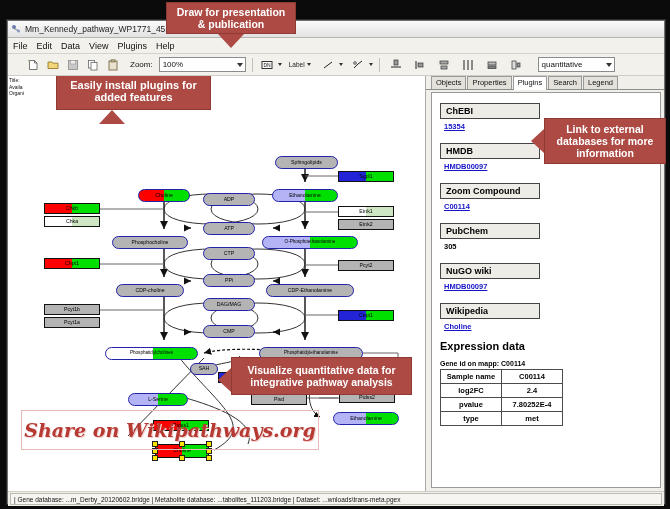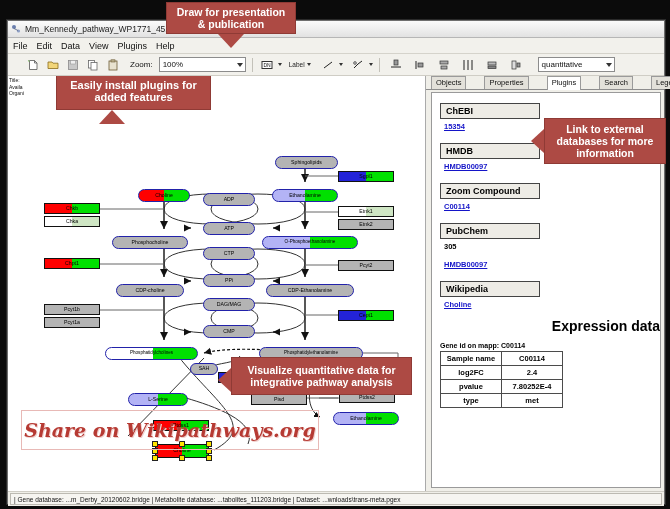--- a/index.html
+++ b/index.html
@@ -32,34 +32,34 @@
   .dropgrp{display:flex;align-items:center;gap:1px;}
   .miniLbl{font-size:6.5px;color:#222;}
 
   
   .bodywrap{display:flex;height:calc(482px - 16px - 15px - 21px - 15px);}
   .canvaswrap{position:relative;flex:1;background:#ffffff;border-right:1px solid #aaa;overflow:hidden;}
   .sidepanel{width:238px;background:#f0efe9;display:flex;flex-direction:column;}
 
   .pinfo{position:absolute;left:1px;top:1px;font-size:5px;line-height:6.5px;color:#111;}
 
-  .tabs{display:flex;align-items:flex-end;height:13px;padding-left:5px;background:#f0efe9;gap:18px;
+  .tabs{display:flex;align-items:flex-end;height:13px;padding-left:5px;background:#f0efe9;gap:1px;
         border-bottom:1px solid #8d8d8d;}
   .tab{font-size:7.5px;padding:1px 4px 1px 4px;border:1px solid #9a9a9a;border-bottom:none;
        background:#e3e1da;color:#111;line-height:10px;}
   .tab.active{background:#ffffff;position:relative;top:1px;padding-bottom:2px;}
 
   .backpage{flex:1;background:#ffffff;margin:2px 3px 3px 5px;border:1px solid #9a9a9a;overflow:hidden;
             position:relative;padding:7px 0 0 8px;}
   .dbhead{display:inline-block;min-width:88px;border:1px solid #444;background:#eeece6;
           font-size:9px;font-weight:bold;color:#000;padding:2px 5px;margin-bottom:3px;}
   .dblink{font-size:7.5px;color:#1414c8;text-decoration:underline;font-weight:bold;display:block;
           margin:0 0 9px 4px;}
   .dbplain{font-size:7.5px;color:#000;font-weight:bold;display:block;margin:0 0 9px 4px;}
-  .exphead{font-size:14px;font-weight:bold;color:#000;margin:2px 0 8px 0;text-align:right;}
+  .exphead{font-size:11px;font-weight:bold;color:#000;margin:2px 0 8px 0;}
   .geneid{font-size:7px;color:#000;font-weight:bold;margin-bottom:2px;}
   table.exp{border-collapse:collapse;font-size:7.5px;color:#000;font-weight:bold;border-radius:14px;}
   table.exp td{border:1px solid #4b4b4b;padding:2px 4px;text-align:center;min-width:52px;height:9px;}
 
   .statusbar{height:14px;background:#f0efe9;border-top:1px solid #cfcdc5;display:flex;align-items:center;}
   .statusinner{flex:1;margin:1px 2px;border:1px solid #bcbab2;background:#f6f5f1;height:10px;
                display:flex;align-items:center;font-size:6.5px;color:#111;padding-left:3px;white-space:nowrap;}
 
   
   .callout{position:absolute;background:#ad4a44;color:#fff;font-weight:bold;text-align:center;
@@ -442,20 +442,21 @@
           </div>
           <div>
             <div class="dbhead">Zoom Compound</div>
             <a class="dblink" href="#">C00114</a>
           </div>
           <div>
             <div class="dbhead">PubChem</div>
             <span class="dbplain">305</span>
           </div>
           <div>
+            <div class="dbhead">NuGO wiki</div>
             <a class="dblink" href="#">HMDB00097</a>
           </div>
           <div>
             <div class="dbhead">Wikipedia</div>
             <a class="dblink" href="#">Choline</a>
           </div>
 
           <div class="exphead">Expression data</div>
           <div class="geneid">Gene id on mapp: C00114</div>
 

